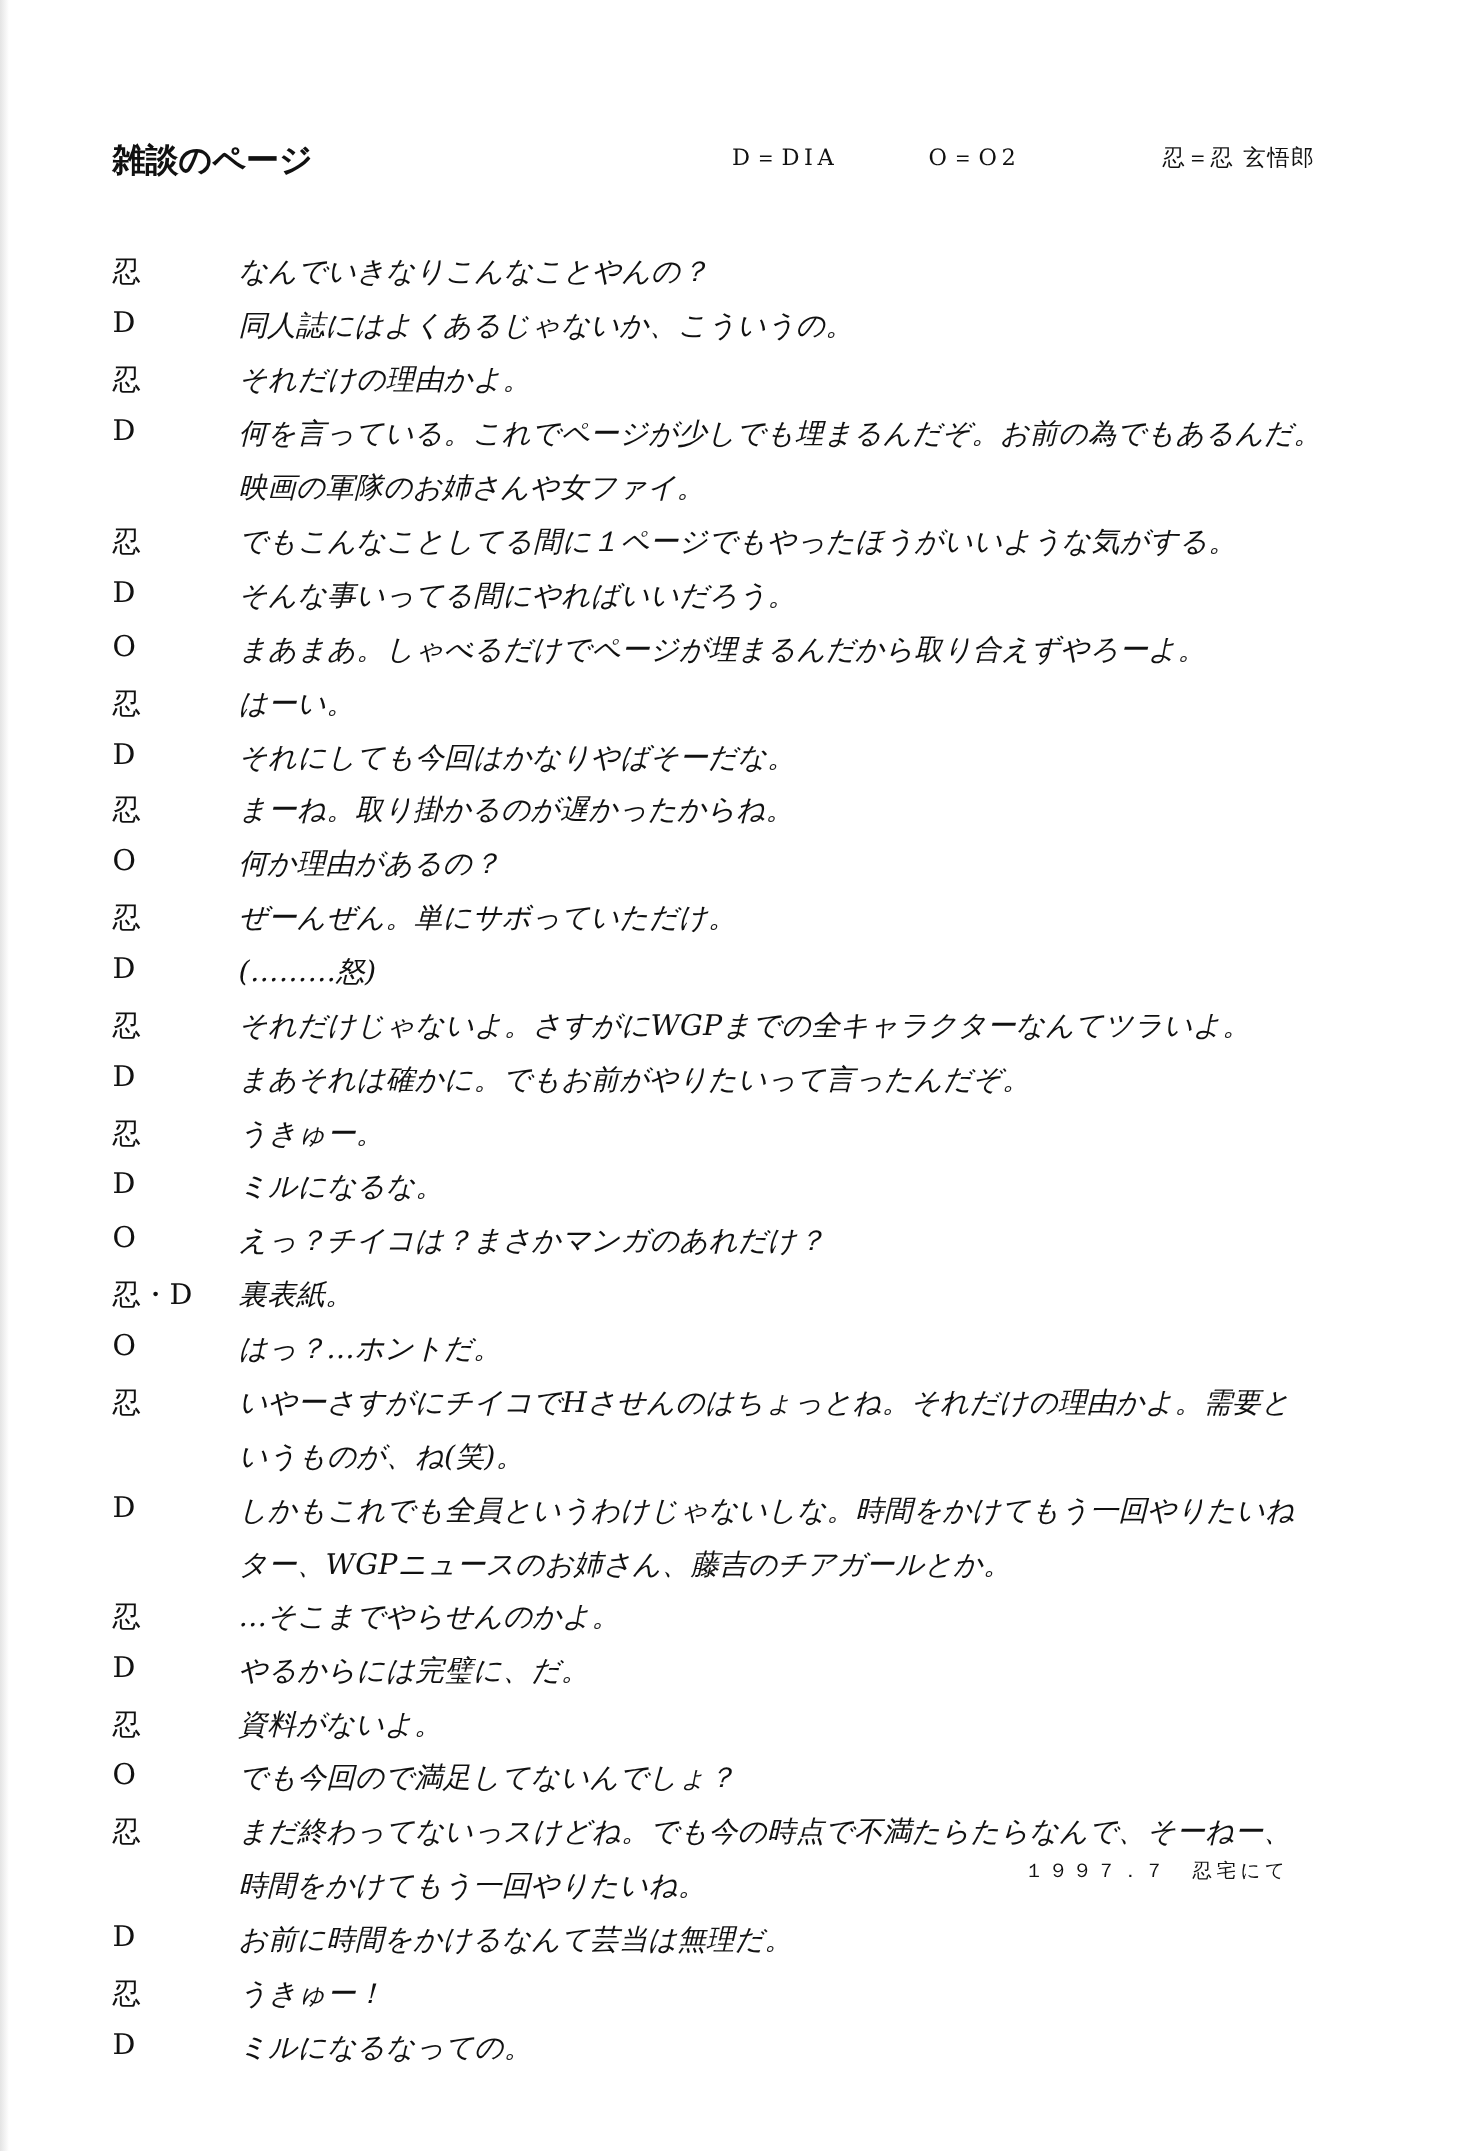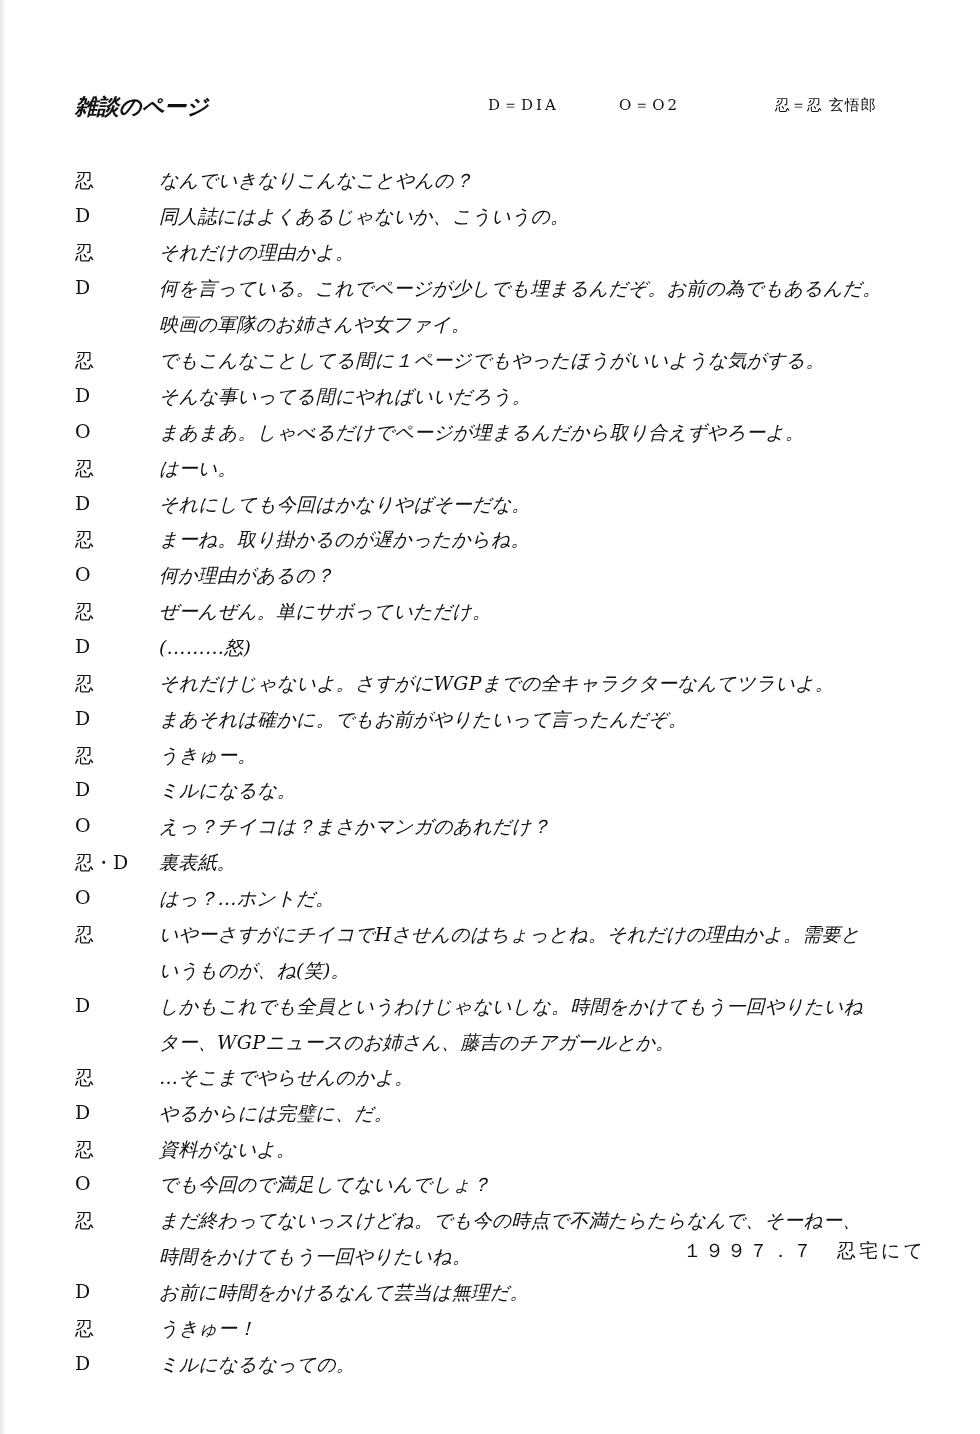--- a/index.html
+++ b/index.html
@@ -6,27 +6,27 @@
     body {
       width: 980px; height: 1434px; background: #ffffff;
       position: relative; overflow: hidden;
       font-family: "DejaVu Serif", "Liberation Serif", serif;
       color: #111;
     }
     .edge { position: absolute; left: 0; top: 0; width: 6px; height: 1434px;
       background: linear-gradient(to right, #e4e4e4, #ffffff); }
     .header { position: absolute; top: 92px; left: 75px; right: 70px; height: 36px; }
     .title { position: absolute; left: 0; top: 0; font-family: "DejaVu Sans", "Liberation Sans", sans-serif;
-      font-weight: bold; font-size: 22px; letter-spacing: 0px; font-style: italic; }
+      font-weight: bold; font-size: 22px; letter-spacing: 0px; }
     .legend { position: absolute; top: 4px; font-size: 15px; letter-spacing: 3px; }
     .lg0 { left: 413px; } .lg1 { left: 544px; } .lg2 { left: 700px; letter-spacing: 1px; }
     .line { position: absolute; left: 75px; height: 30px; font-size: 19px; white-space: nowrap; }
     .spk { position: absolute; left: 0; top: 0; width: 80px; }
     .txt { position: absolute; left: 84px; top: 0; letter-spacing: 0.2px; font-style: italic; }
-    .date { position: absolute; left: 683px; top: 1238px; font-size: 19px; letter-spacing: 3px; white-space: nowrap; text-align: center; }
+    .date { position: absolute; left: 683px; top: 1238px; font-size: 13px; letter-spacing: 3px; white-space: nowrap; text-align: center; }
   </style>
 </head>
 <body>
 
 <div class="edge"></div>
 
 <div class="header">
   <div class="title">雑談のページ</div>
   <div class="legend lg0">D＝DIA</div>
   <div class="legend lg1">O＝O2</div>

